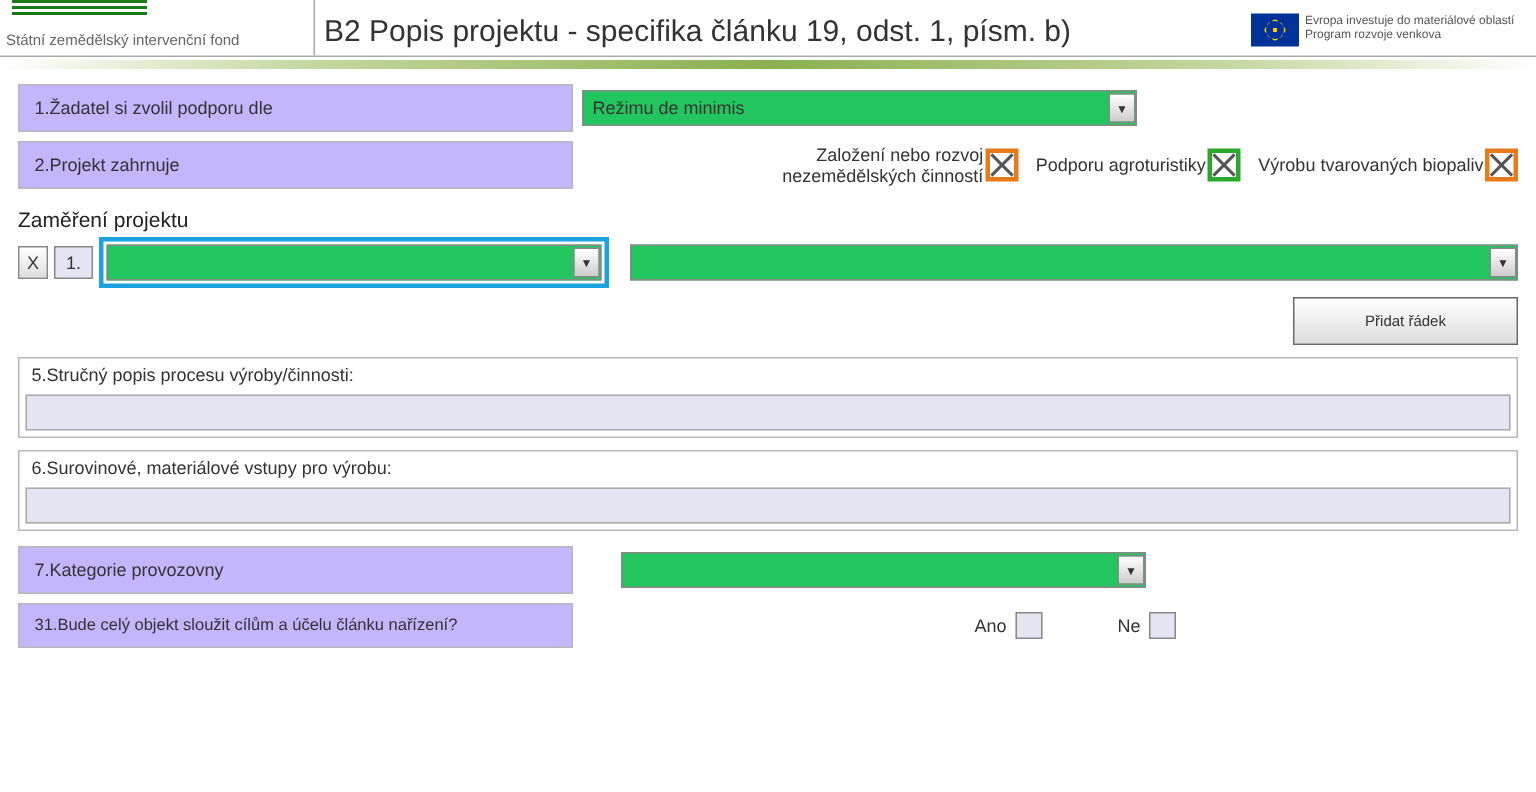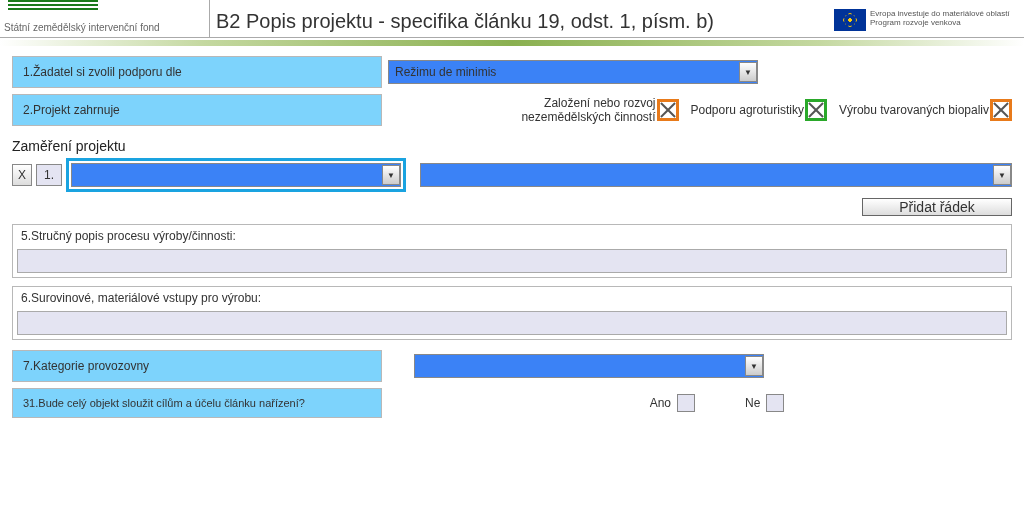--- a/index.html
+++ b/index.html
@@ -78,33 +78,33 @@
 }
 .form-area { padding: 0 12px; }
 .row {
   display: flex;
   align-items: stretch;
   margin-bottom: 6px;
 }
 .label-box {
   width: 370px;
   border: 1px solid #b8b8b8;
-  background: #7dd3fc;
+  background: #c4b5fd;
   padding: 8px 10px;
   font-size: 12px;
 }
 .right-area {
   flex: 1;
   display: flex;
   align-items: center;
   padding-left: 6px;
 }
 .dropdown {
   border: 1px solid #888;
-  background: #3b82f6;
+  background: #22c55e;
   height: 24px;
   display: flex;
   align-items: center;
   justify-content: space-between;
   padding: 0 0 0 6px;
 }
 .dropdown.wide { width: 370px; }
 .dd-button {
   width: 18px;
   height: 20px;
@@ -186,24 +186,24 @@
   border: 3px solid #1aa3e0;
   padding: 2px;
 }
 .highlighted-dd .dropdown { width: 100%; }
 .wide-dd2 { flex: 1; margin-left: 10px; }
 .wide-dd2 .dropdown { width: 100%; }
 .add-row-btn {
   margin-top: 6px;
   float: right;
   width: 150px;
-  height: 18px;
+  height: 32px;
   border: 1px solid #666;
   background: linear-gradient(#fff,#ddd);
-  font-size: 14px;
+  font-size: 10px;
   display: flex; align-items: center; justify-content: center;
 }
 .clearfix::after { content:""; display:block; clear:both; }
 .textblock {
   border: 1px solid #b8b8b8;
   margin-top: 8px;
   margin-bottom: 6px;
 }
 .textblock .head {
   padding: 4px 8px;

